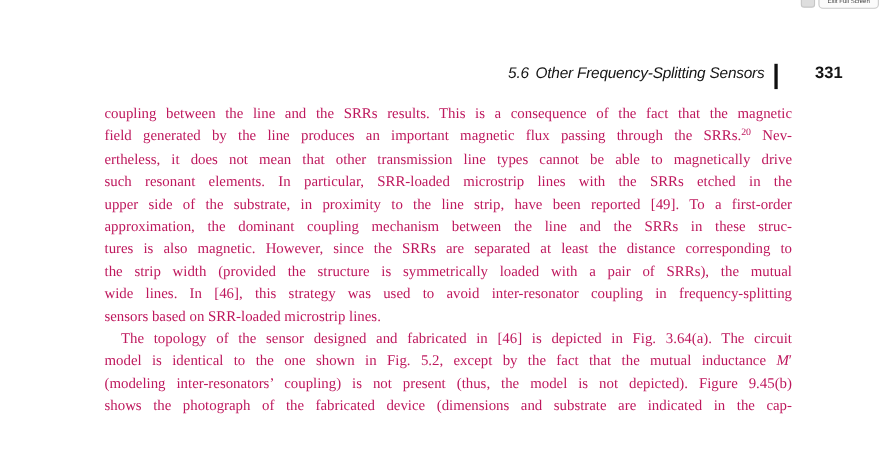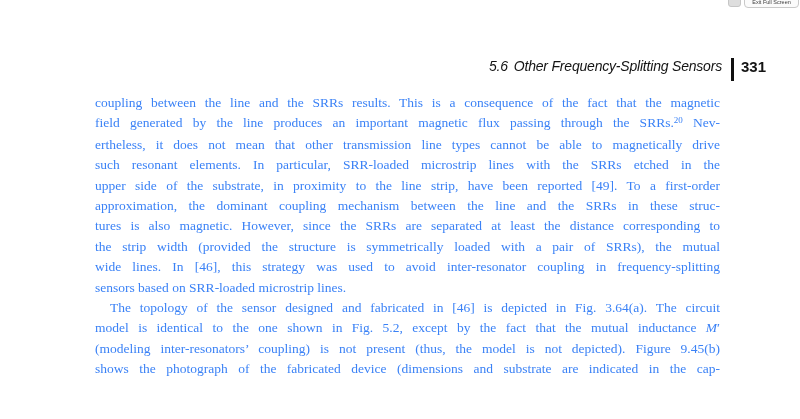--- a/index.html
+++ b/index.html
@@ -71,31 +71,32 @@
   .hdr-bar {
     width: 3px;
     height: 23px;
     background: #101010;
     margin: 0 7px 0 9px;
   }
   .hdr-page {
     font-weight: bold;
     font-size: 15px;
     font-style: normal;
+    margin-left: 27px;
   }
 
   
   .body-text {
     position: absolute;
     left: 95px;
     top: 93px;
     width: 625px;
     font-size: 13.5px;
     line-height: 20.4px;
-    color: #3b82f6;
+    color: #be185d;
   }
   .line {
     text-align: justify;
     text-align-last: justify;
     white-space: normal;
   }
   .line.no-justify {
     text-align-last: left;
   }
   .line.indent {

